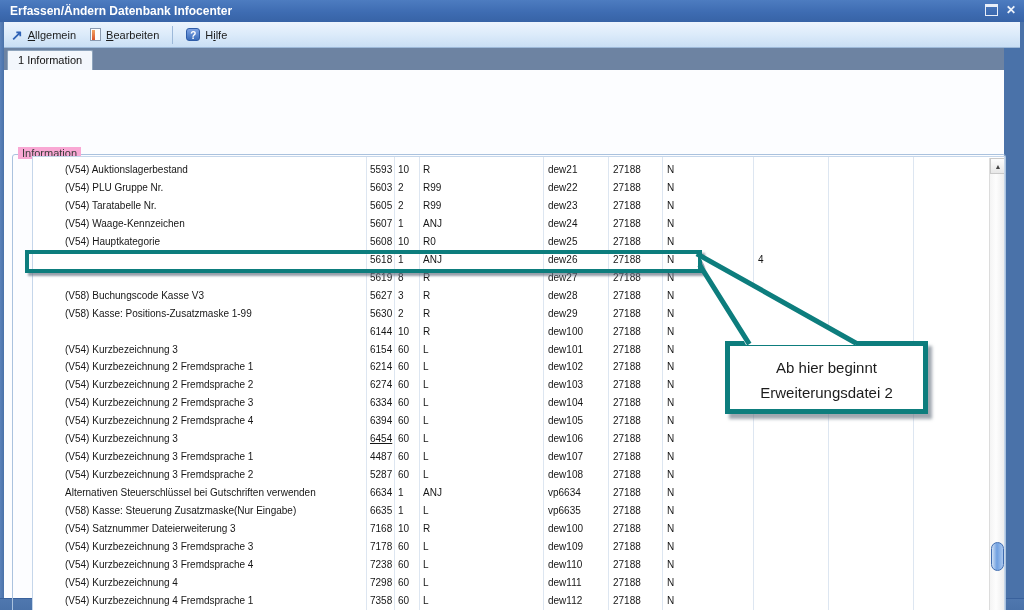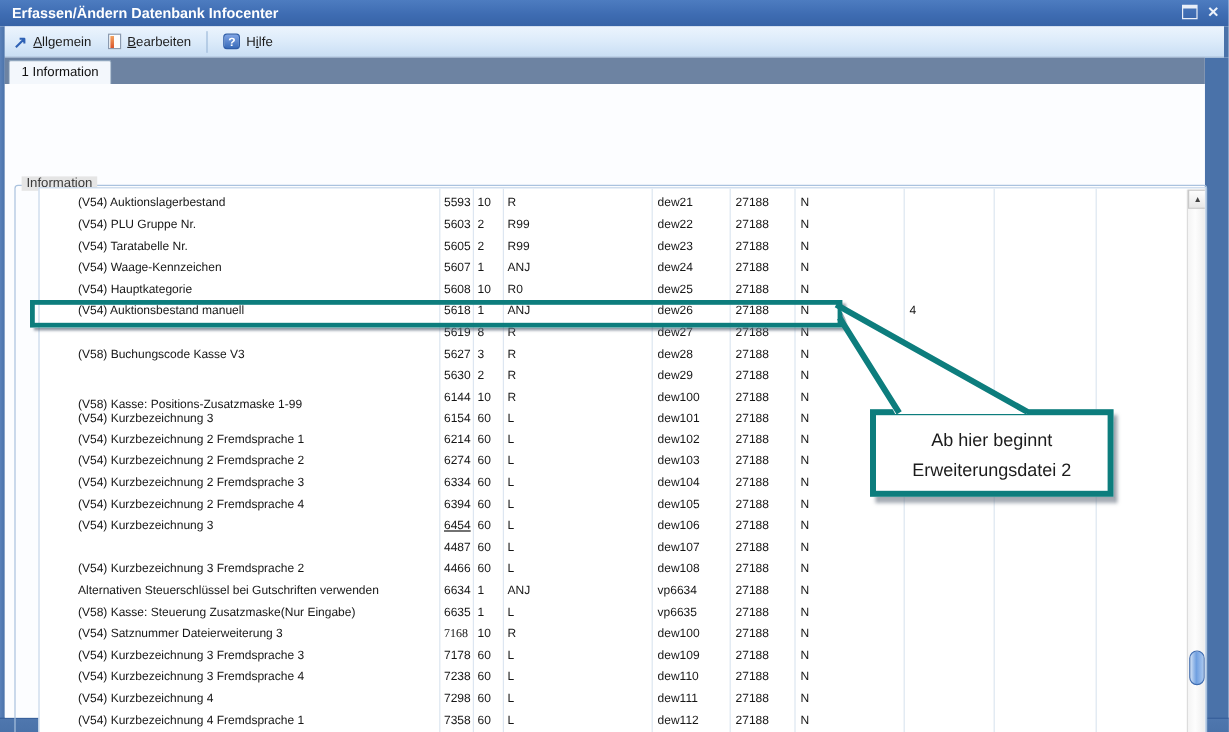--- a/index.html
+++ b/index.html
@@ -36,21 +36,21 @@
   
   #tabband { position:absolute; left:4px; top:48px; width:1000px; height:22px; background:#6d83a2; }
   #tab-information { position:absolute; left:3px; top:2px; height:20px; padding:0 10px;
     background:#f3f7fc; border:1px solid #8fa5bd; border-bottom:none; border-radius:2px 2px 0 0;
     font-size:11px; line-height:19px; color:#111; }
 
   
   #content { position:absolute; left:4px; top:70px; width:1000px; height:528px; background:#fcfdff; }
   #groupbox { position:absolute; left:8px; top:84px; width:994px; height:508px;
     border:1px solid #aac2de; border-radius:3px; }
-  #groupbox-label { position:absolute; left:14px; top:77px; padding:0 4px; background:#e5e5e5;
+  #groupbox-label { position:absolute; left:14px; top:77px; padding:0 4px; background:#f9a8d4;
     font-size:11px; color:#3a3a3a; }
 
   
   #tablebox { position:absolute; left:28px; top:86px; width:973px; height:505px; background:#fff;
     border:1px solid #c5d6ea; overflow:hidden; }
   #table-rows { position:absolute; left:0; top:0; width:955px; height:503px; overflow:hidden; }
   .trow { position:absolute; left:0; width:955px; height:18px; font-size:10px; color:#161616; }
   .cell { position:absolute; top:0; line-height:18px; white-space:nowrap; }
   .vline { position:absolute; top:0; width:1px; height:503px; background:#dde6f1; }
 
@@ -170,21 +170,20 @@
             <span class="cell" style="left: 32px;">(V54) Hauptkategorie</span>
             <span class="cell" style="left: 337px;">5608</span>
             <span class="cell" style="left: 365px;">10</span>
             <span class="cell" style="left: 390px;">R0</span>
             <span class="cell" style="left: 515px;">dew25</span>
             <span class="cell" style="left: 580px;">27188</span>
             <span class="cell" style="left: 634px;">N</span>
             <span class="cell" style="left: 725px;"></span>
           </div>
           <div class="trow" style="top: 93.75px;">
-            <span class="cell" style="left: 32px;">(V54) Auktionsbestand manuell</span>
             <span class="cell" style="left: 337px;">5618</span>
             <span class="cell" style="left: 365px;">1</span>
             <span class="cell" style="left: 390px;">ANJ</span>
             <span class="cell" style="left: 515px;">dew26</span>
             <span class="cell" style="left: 580px;">27188</span>
             <span class="cell" style="left: 634px;">N</span>
             <span class="cell" style="left: 725px;">4</span>
           </div>
           <div class="trow" style="top: 111.7px;">
             <span class="cell" style="left: 337px;">5619</span>
@@ -199,21 +198,21 @@
             <span class="cell" style="left: 32px;">(V58) Buchungscode Kasse V3</span>
             <span class="cell" style="left: 337px;">5627</span>
             <span class="cell" style="left: 365px;">3</span>
             <span class="cell" style="left: 390px;">R</span>
             <span class="cell" style="left: 515px;">dew28</span>
             <span class="cell" style="left: 580px;">27188</span>
             <span class="cell" style="left: 634px;">N</span>
             <span class="cell" style="left: 725px;"></span>
           </div>
           <div class="trow" style="top: 147.6px;">
-            <span class="cell" style="left: 32px; margin-top: 24px;">(V58) Kasse: Positions-Zusatzmaske 1-99</span>
+            <span class="cell" style="left: 32px;">(V58) Kasse: Positions-Zusatzmaske 1-99</span>
             <span class="cell" style="left: 337px;">5630</span>
             <span class="cell" style="left: 365px;">2</span>
             <span class="cell" style="left: 390px;">R</span>
             <span class="cell" style="left: 515px;">dew29</span>
             <span class="cell" style="left: 580px;">27188</span>
             <span class="cell" style="left: 634px;">N</span>
             <span class="cell" style="left: 725px;"></span>
           </div>
           <div class="trow" style="top: 165.55px;">
             <span class="cell" style="left: 337px;">6144</span>
@@ -278,31 +277,32 @@
             <span class="cell" style="left: 32px;">(V54) Kurzbezeichnung 3</span>
             <span class="cell" style="left: 337px; text-decoration: underline;">6454</span>
             <span class="cell" style="left: 365px;">60</span>
             <span class="cell" style="left: 390px;">L</span>
             <span class="cell" style="left: 515px;">dew106</span>
             <span class="cell" style="left: 580px;">27188</span>
             <span class="cell" style="left: 634px;">N</span>
             <span class="cell" style="left: 725px;"></span>
           </div>
           <div class="trow" style="top: 291.2px;">
+            <span class="cell" style="left: 32px;">(V54) Kurzbezeichnung 3 Fremdsprache 1</span>
             <span class="cell" style="left: 337px;">4487</span>
             <span class="cell" style="left: 365px;">60</span>
             <span class="cell" style="left: 390px;">L</span>
             <span class="cell" style="left: 515px;">dew107</span>
             <span class="cell" style="left: 580px;">27188</span>
             <span class="cell" style="left: 634px;">N</span>
             <span class="cell" style="left: 725px;"></span>
           </div>
           <div class="trow" style="top: 309.15px;">
             <span class="cell" style="left: 32px;">(V54) Kurzbezeichnung 3 Fremdsprache 2</span>
-            <span class="cell" style="left: 337px;">4466</span>
+            <span class="cell" style="left: 337px;">5287</span>
             <span class="cell" style="left: 365px;">60</span>
             <span class="cell" style="left: 390px;">L</span>
             <span class="cell" style="left: 515px;">dew108</span>
             <span class="cell" style="left: 580px;">27188</span>
             <span class="cell" style="left: 634px;">N</span>
             <span class="cell" style="left: 725px;"></span>
           </div>
           <div class="trow" style="top: 327.1px;">
             <span class="cell" style="left: 32px;">Alternativen Steuerschlüssel bei Gutschriften verwenden</span>
             <span class="cell" style="left: 337px;">6634</span>
@@ -318,21 +318,21 @@
             <span class="cell" style="left: 337px;">6635</span>
             <span class="cell" style="left: 365px;">1</span>
             <span class="cell" style="left: 390px;">L</span>
             <span class="cell" style="left: 515px;">vp6635</span>
             <span class="cell" style="left: 580px;">27188</span>
             <span class="cell" style="left: 634px;">N</span>
             <span class="cell" style="left: 725px;"></span>
           </div>
           <div class="trow" style="top: 363px;">
             <span class="cell" style="left: 32px;">(V54) Satznummer Dateierweiterung 3</span>
-            <span class="cell" style="left: 337px; font-family: Liberation Serif, serif;">7168</span>
+            <span class="cell" style="left: 337px;">7168</span>
             <span class="cell" style="left: 365px;">10</span>
             <span class="cell" style="left: 390px;">R</span>
             <span class="cell" style="left: 515px;">dew100</span>
             <span class="cell" style="left: 580px;">27188</span>
             <span class="cell" style="left: 634px;">N</span>
             <span class="cell" style="left: 725px;"></span>
           </div>
           <div class="trow" style="top: 380.95px;">
             <span class="cell" style="left: 32px;">(V54) Kurzbezeichnung 3 Fremdsprache 3</span>
             <span class="cell" style="left: 337px;">7178</span>

